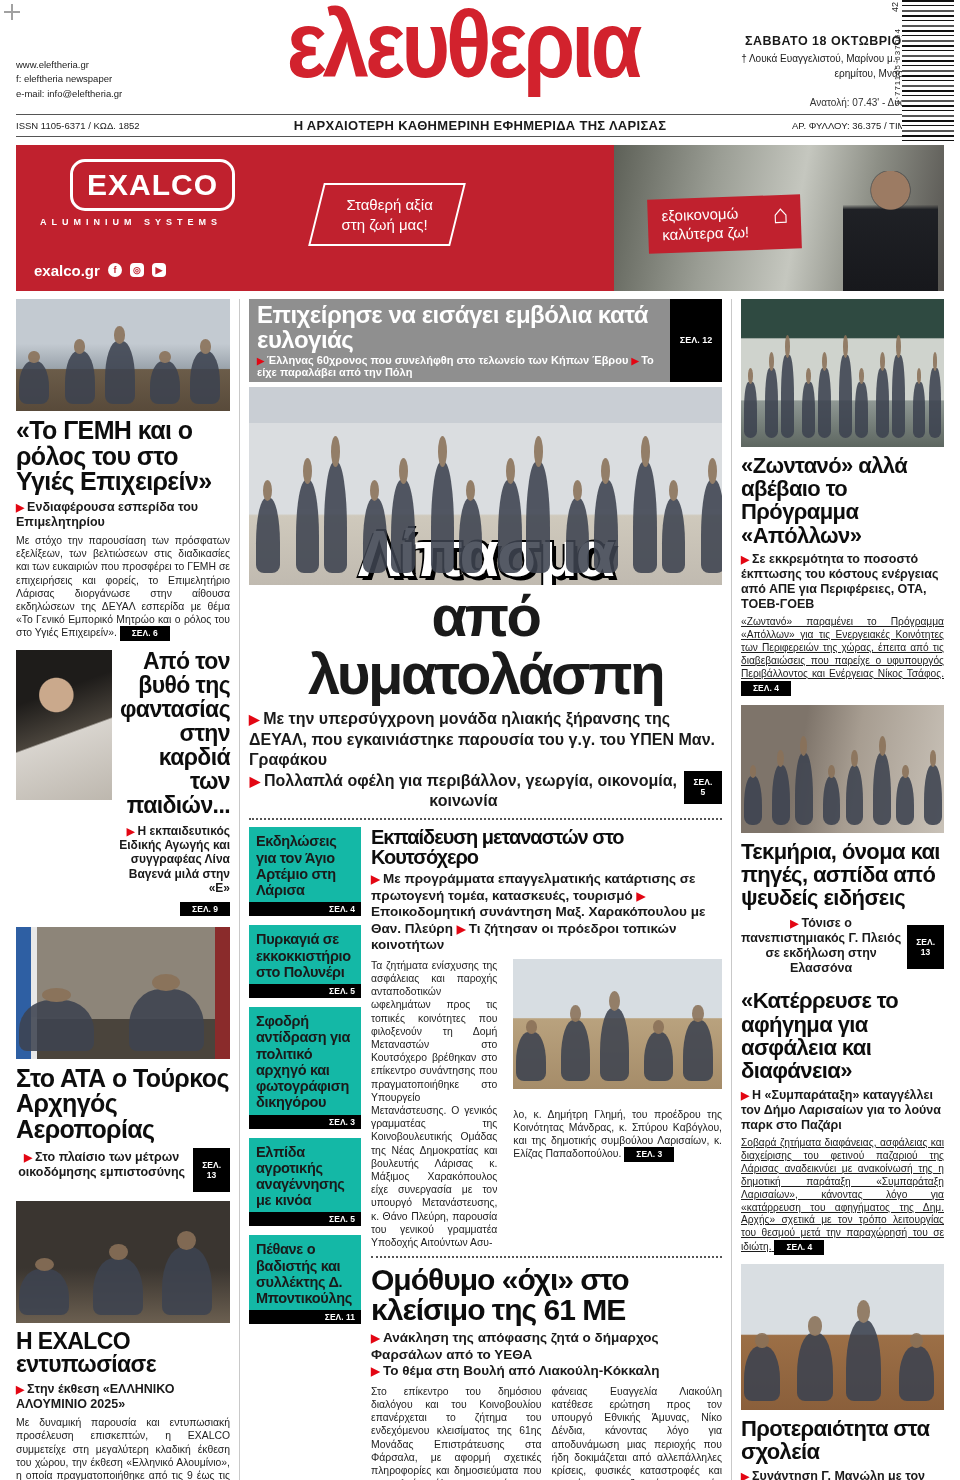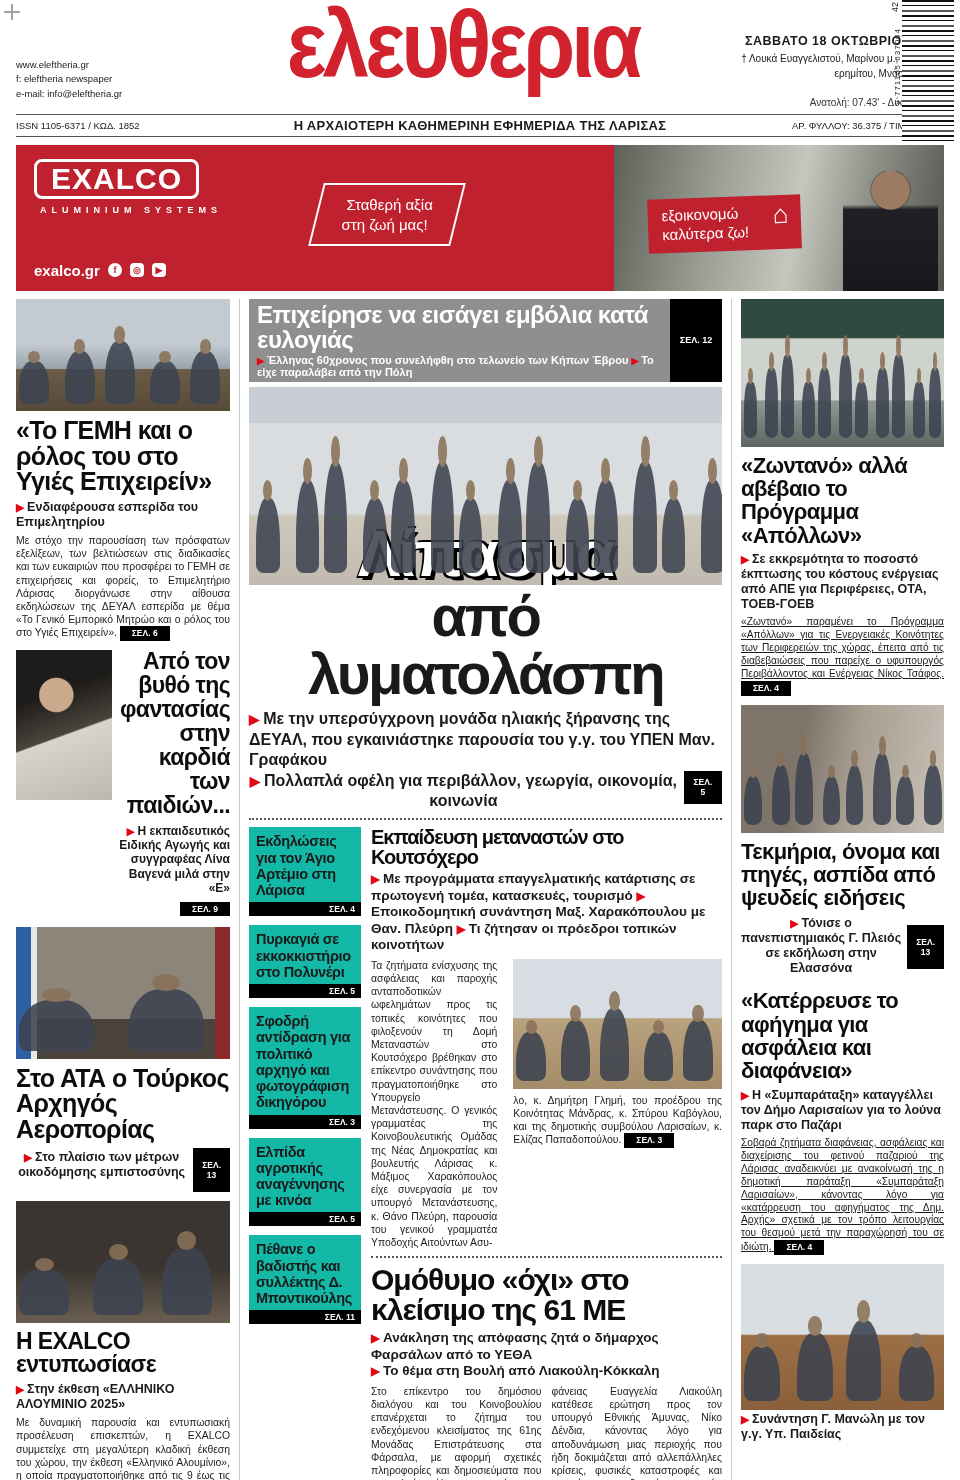--- a/index.html
+++ b/index.html
@@ -28,22 +28,22 @@
                    writing-mode:vertical-rl; transform:rotate(180deg); }
   .mast-bar { margin:4px 16px 0; border-top:1.5px solid #555; border-bottom:1.5px solid #555;
               display:flex; align-items:center; padding:3px 0; }
   .mast-bar .issn { width:220px; font-size:9.5px; color:#222; }
   .mast-bar .tagline { flex:1; text-align:center; font-weight:bold; font-size:13px; letter-spacing:.3px; }
   .mast-bar .issue { width:220px; text-align:right; font-size:9.5px; }
 
   
   .ad { margin:8px 16px; height:146px; display:flex; overflow:hidden; }
   .ad-left { flex:1; background:#c0212e; color:#fff; position:relative; padding:14px 18px; }
-  .ad-logo { display:inline-block; border:3px solid #fff; border-radius:8px; padding:0 14px;
-             font-size:30px; font-weight:bold; letter-spacing:1px; }
+  .ad-logo { display:inline-block; border:3px solid #fff; border-radius:15px; padding:6px 14px;
+             font-size:30px; font-weight:bold; letter-spacing:1px;margin-left:36px; }
   .ad-sub { margin:6px 0 0 6px; font-size:9px; letter-spacing:5px; font-weight:bold; }
   .ad-slogan1 { position:absolute; left:300px; top:38px; border:2px solid #fff; transform:skewX(-14deg);
                 padding:10px 26px; font-size:15px; line-height:1.3; }
   .ad-slogan1 > span { display:block; transform:skewX(14deg); }
   .ad-bottom { position:absolute; left:18px; bottom:12px; display:flex; align-items:center; gap:8px;
                font-size:15px; font-weight:bold; }
   .sic { width:14px; height:14px; border-radius:50%; background:#fff; color:#c0212e; font-size:9px;
          font-weight:bold; display:inline-flex; align-items:center; justify-content:center; }
   .sic.sq { border-radius:4px; }
   .ad-right { width:330px; position:relative; background:linear-gradient(100deg,#5d6057 0%,#9a9d94 30%,#c5c7bf 55%,#8d8f86 75%,#54524e 100%); }
@@ -117,21 +117,21 @@
   .brief .b-t { padding:6px 7px 4px; font-weight:bold; font-size:14.5px; line-height:1.12; letter-spacing:-.3px; }
   .brief .b-bar { background:#000; color:#fff; font-size:8.5px; font-weight:bold; text-align:right;
                   padding:2px 6px; }
   .artcol { flex:1; min-width:0; }
   .hl-c1 { font-size:20px; letter-spacing:-1px; line-height:1; margin:0 0 4px; }
   .hl-c2 { font-size:30px; letter-spacing:-1px; line-height:1; margin:0 0 5px; }
   .c-leads { font-size:13.5px; font-weight:bold; line-height:1.22; margin-bottom:5px; }
   .kouts-grid { display:flex; gap:16px; }
   .kouts-grid .kl { width:36%; }
   .kouts-grid .kr { flex:1; }
-  .kr .body { margin-top:5px; }
+  .kr .body { margin-top:19px; }
   .cols2 { display:flex; gap:10px; }
   .cols2 > div { flex:1; min-width:0; }
   .tagsq { background:#000; color:#fff; font-size:8.5px; font-weight:bold; padding:12px 9px; align-self:center; }
 
   .r-body { font-size:10.2px;text-decoration:underline; }
   .r-lead { font-size:12.5px; }
 </style>
 </head>
 <body>
 
@@ -407,20 +407,21 @@
         </div>
       </div>
 
       <div class="sect">
         <div class="photo p-paz">
             <span class="bust" style="left: 1.5%; width: 17.5%; height: 38%; opacity: 0.88;"></span>
             <span class="bust" style="left: 27.7%; width: 17.5%; height: 47%; opacity: 0.88;"></span>
             <span class="bust" style="left: 51.5%; width: 17.5%; height: 56%; opacity: 0.88;"></span>
             <span class="bust" style="left: 77.7%; width: 17.5%; height: 38%; opacity: 0.88;"></span>
           </div>
+        <div class="hl hl-r">Προτεραιότητα στα σχολεία</div>
         <div class="lead ar r-lead">Συνάντηση Γ. Μανώλη με τον γ.γ. Υπ. Παιδείας</div>
 
       </div>
 
     </div>
 
   </div>
 </div>
 
 </body></html>

